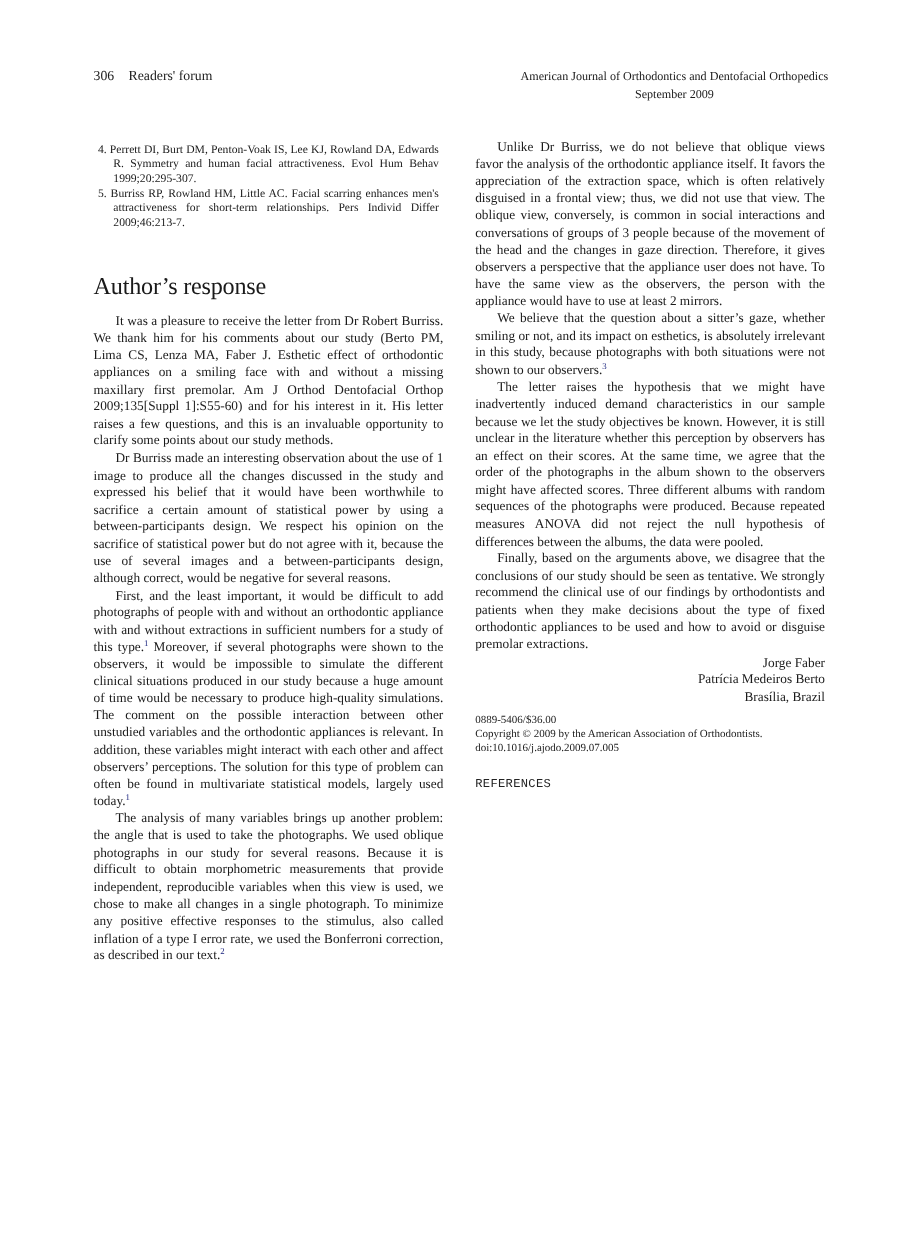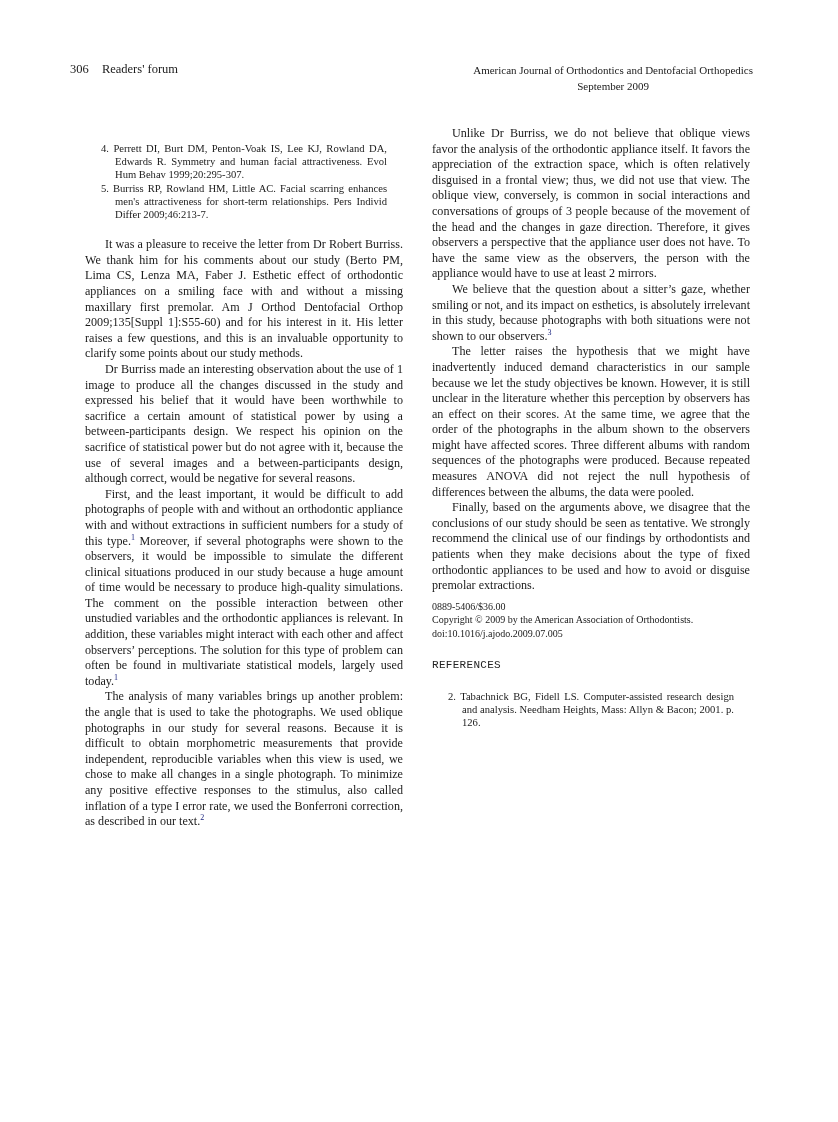--- a/index.html
+++ b/index.html
@@ -1,24 +1,24 @@
 <!DOCTYPE html>
 <html><head>
 <meta charset="utf-8">
 <style>
   html, body { margin: 0; padding: 0; background: #ffffff; }
   body { width: 838px; height: 1122px; position: relative; overflow: hidden;
          font-family: "Liberation Serif", "DejaVu Serif", serif; color: #1a1a1a; }
-  .header-left { position: absolute; left: 70px; top: 62px; font-size: 12.5px; }
+  .header-left { position: absolute; left: 85px; top: 62px; font-size: 12.5px; }
   .header-left .pg { margin-right: 10px; }
   .header-right { position: absolute; right: 85px; top: 62px; font-size: 11px; text-align: center; line-height: 16px; }
   .col { position: absolute; top: 126px; width: 318px; font-size: 12.1px; line-height: 15.6px; text-align: justify; }
   .col.left { left: 85px; }
   .col.right { left: 432px; width: 318px; }
-  .reflist { margin: 16px; padding: 0; list-style: none; font-size: 10.6px; line-height: 13.2px; }
+  .reflist { margin: 4px; padding: 0; list-style: none; font-size: 10.6px; line-height: 13.2px; }
   .reflist li { padding-left: 14px; text-indent: -14px; margin-bottom: 0px; text-align: justify; }
   .section-title { font-size: 22px; line-height: 26px; margin: 38px 0 11px 0; font-weight: normal; letter-spacing: -0.2px; }
   p { margin: 0; text-indent: 20px; }
   sup { font-size: 8px; color: #1a237e; line-height: 0; vertical-align: 5px; }
   .sig { text-align: right; line-height: 15.6px; margin-top: 1px; }
   .citation { font-size: 10px; line-height: 13.4px; margin-top: 6px; }
   .refs-heading { font-family: Liberation Mono, monospace; font-size: 11px; letter-spacing: 0.3px; margin: 18px 0 7px 0; color: #222; }
 </style>
 </head>
 <body>
@@ -31,37 +31,42 @@
   <div>American Journal of Orthodontics and Dentofacial Orthopedics</div>
   <div>September 2009</div>
 </div>
 
 <div class="col left">
   <ul class="reflist">
     <li>4. Perrett DI, Burt DM, Penton-Voak IS, Lee KJ, Rowland DA, Edwards R. Symmetry and human facial attractiveness. Evol Hum Behav 1999;20:295-307.</li>
     <li>5. Burriss RP, Rowland HM, Little AC. Facial scarring enhances men's attractiveness for short-term relationships. Pers Individ Differ 2009;46:213-7.</li>
   </ul>
 
+  <h2 class="section-title">Author’s response</h2>
 
   <p>It was a pleasure to receive the letter from Dr Robert Burriss. We thank him for his comments about our study (Berto PM, Lima CS, Lenza MA, Faber J. Esthetic effect of orthodontic appliances on a smiling face with and without a missing maxillary first premolar. Am J Orthod Dentofacial Orthop 2009;135[Suppl 1]:S55-60) and for his interest in it. His letter raises a few questions, and this is an invaluable opportunity to clarify some points about our study methods.</p>
   <p>Dr Burriss made an interesting observation about the use of 1 image to produce all the changes discussed in the study and expressed his belief that it would have been worthwhile to sacrifice a certain amount of statistical power by using a between-participants design. We respect his opinion on the sacrifice of statistical power but do not agree with it, because the use of several images and a between-participants design, although correct, would be negative for several reasons.</p>
   <p><span>First, and the least important, it would be difficult to add photographs of people with and without an orthodontic appliance with and without extractions in sufficient numbers for a study of this type.</span><sup>1</sup><span> Moreover, if several photographs were shown to the observers, it would be impossible to simulate the different clinical situations produced in our study because a huge amount of time would be necessary to produce high-quality simulations. The comment on the possible interaction between other unstudied variables and the orthodontic appliances is relevant. In addition, these variables might interact with each other and affect observers’ perceptions. The solution for this type of problem can often be found in multivariate statistical models, largely used today.</span><sup>1</sup></p>
   <p id="p-split"><span>The analysis of many variables brings up another problem: the angle that is used to take the photographs. We used oblique photographs in our study for several reasons. Because it is difficult to obtain morphometric measurements that provide independent, reproducible variables when this view is used, we chose to make all changes in a single photograph. To minimize any positive effective responses to the stimulus, also called inflation of a type I error rate, we used the Bonferroni correction, as described in our text.</span><sup>2</sup></p>
 </div>
 
 <div class="col right">
   <p><span>Unlike Dr Burriss, we do not believe that oblique views favor the analysis of the orthodontic appliance itself. It favors the appreciation of the extraction space, which is often relatively disguised in a frontal view; thus, we did not use that view. The oblique view, conversely, is common in social interactions and conversations of groups of 3 people because of the movement of the head and the changes in gaze direction. Therefore, it gives observers a perspective that the appliance user does not have. To have the same view as the observers, the person with the appliance would have to use at least 2 mirrors.</span></p>
   <p><span>We believe that the question about a sitter’s gaze, whether smiling or not, and its impact on esthetics, is absolutely irrelevant in this study, because photographs with both situations were not shown to our observers.</span><sup>3</sup></p>
   <p>The letter raises the hypothesis that we might have inadvertently induced demand characteristics in our sample because we let the study objectives be known. However, it is still unclear in the literature whether this perception by observers has an effect on their scores. At the same time, we agree that the order of the photographs in the album shown to the observers might have affected scores. Three different albums with random sequences of the photographs were produced. Because repeated measures ANOVA did not reject the null hypothesis of differences between the albums, the data were pooled.</p>
   <p>Finally, based on the arguments above, we disagree that the conclusions of our study should be seen as tentative. We strongly recommend the clinical use of our findings by orthodontists and patients when they make decisions about the type of fixed orthodontic appliances to be used and how to avoid or disguise premolar extractions.</p>
 
+  <div class="sig">
+    <div>Jorge Faber</div>
+    <div>Patrícia Medeiros Berto</div>
+    <div>Brasília, Brazil</div>
+  </div>
 
   <div class="citation">
     <div>0889-5406/$36.00</div>
     <div>Copyright © 2009 by the American Association of Orthodontists.</div>
     <div>doi:10.1016/j.ajodo.2009.07.005</div>
   </div>
 
   <div class="refs-heading">REFERENCES</div>
   <ul class="reflist">
-    <li>2. Tabachnick BG, Fidell LS. Computer-assisted research design and analysis. Needham Heights, Mass: Allyn &amp; Bacon; 2001. p. 126.</li>
   </ul>
 </div>
 
 </body></html>

